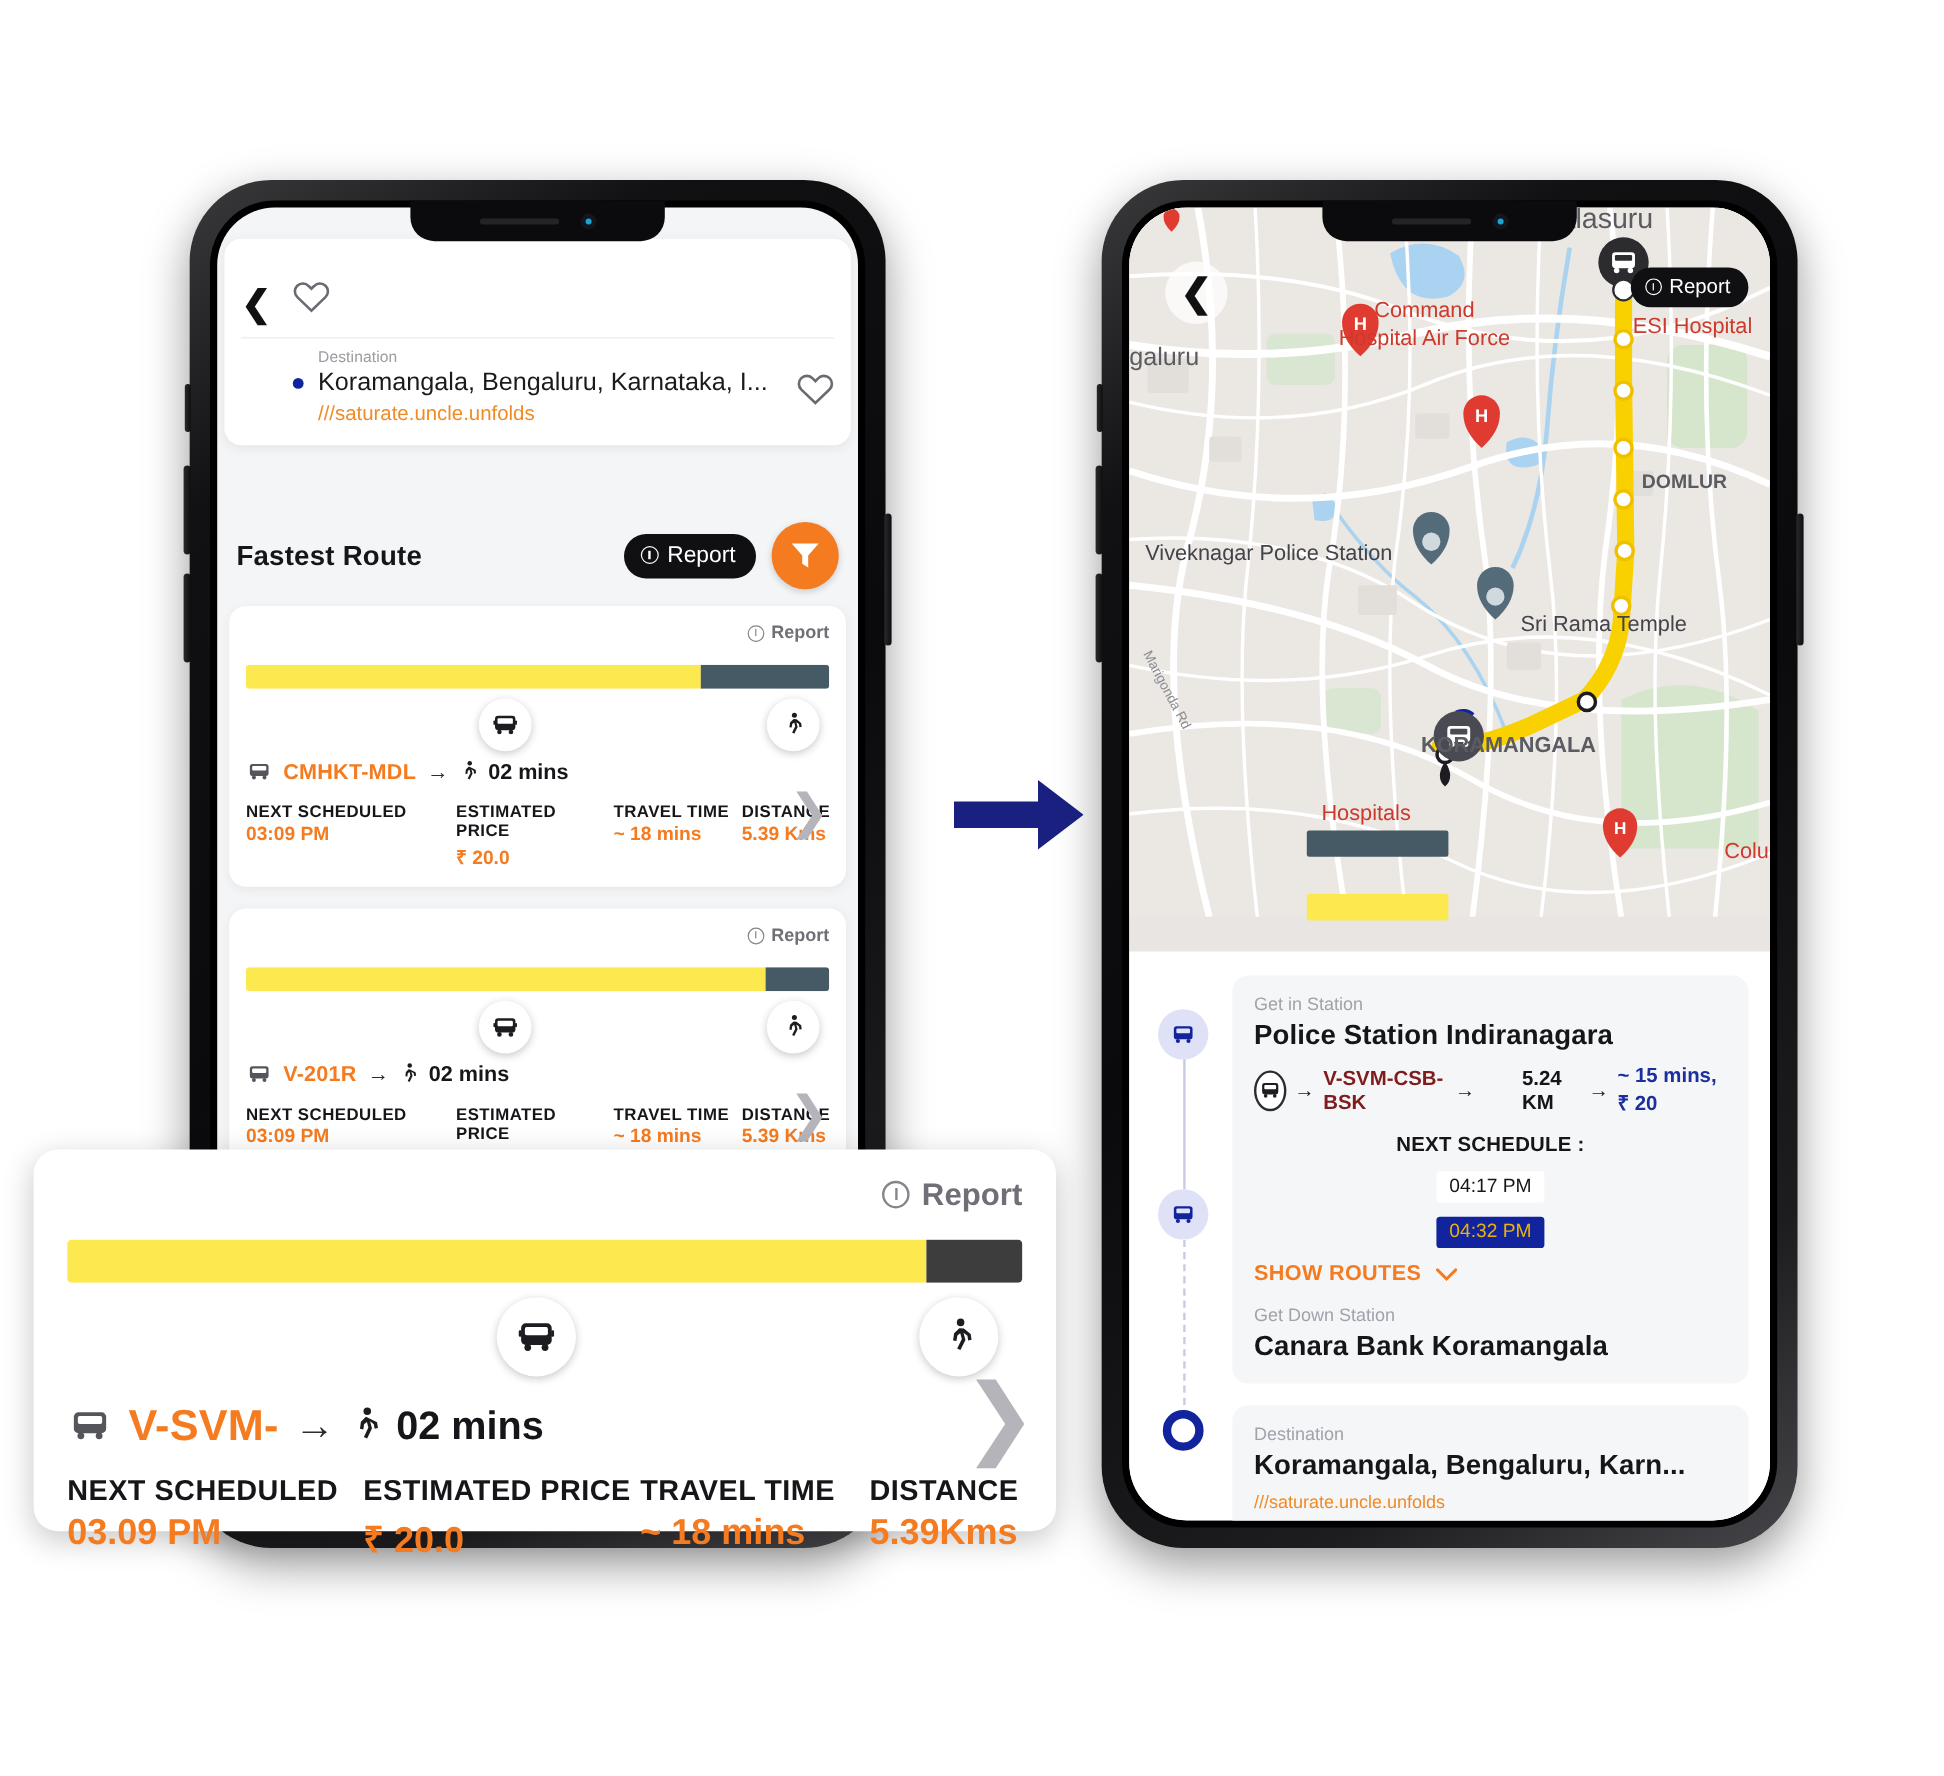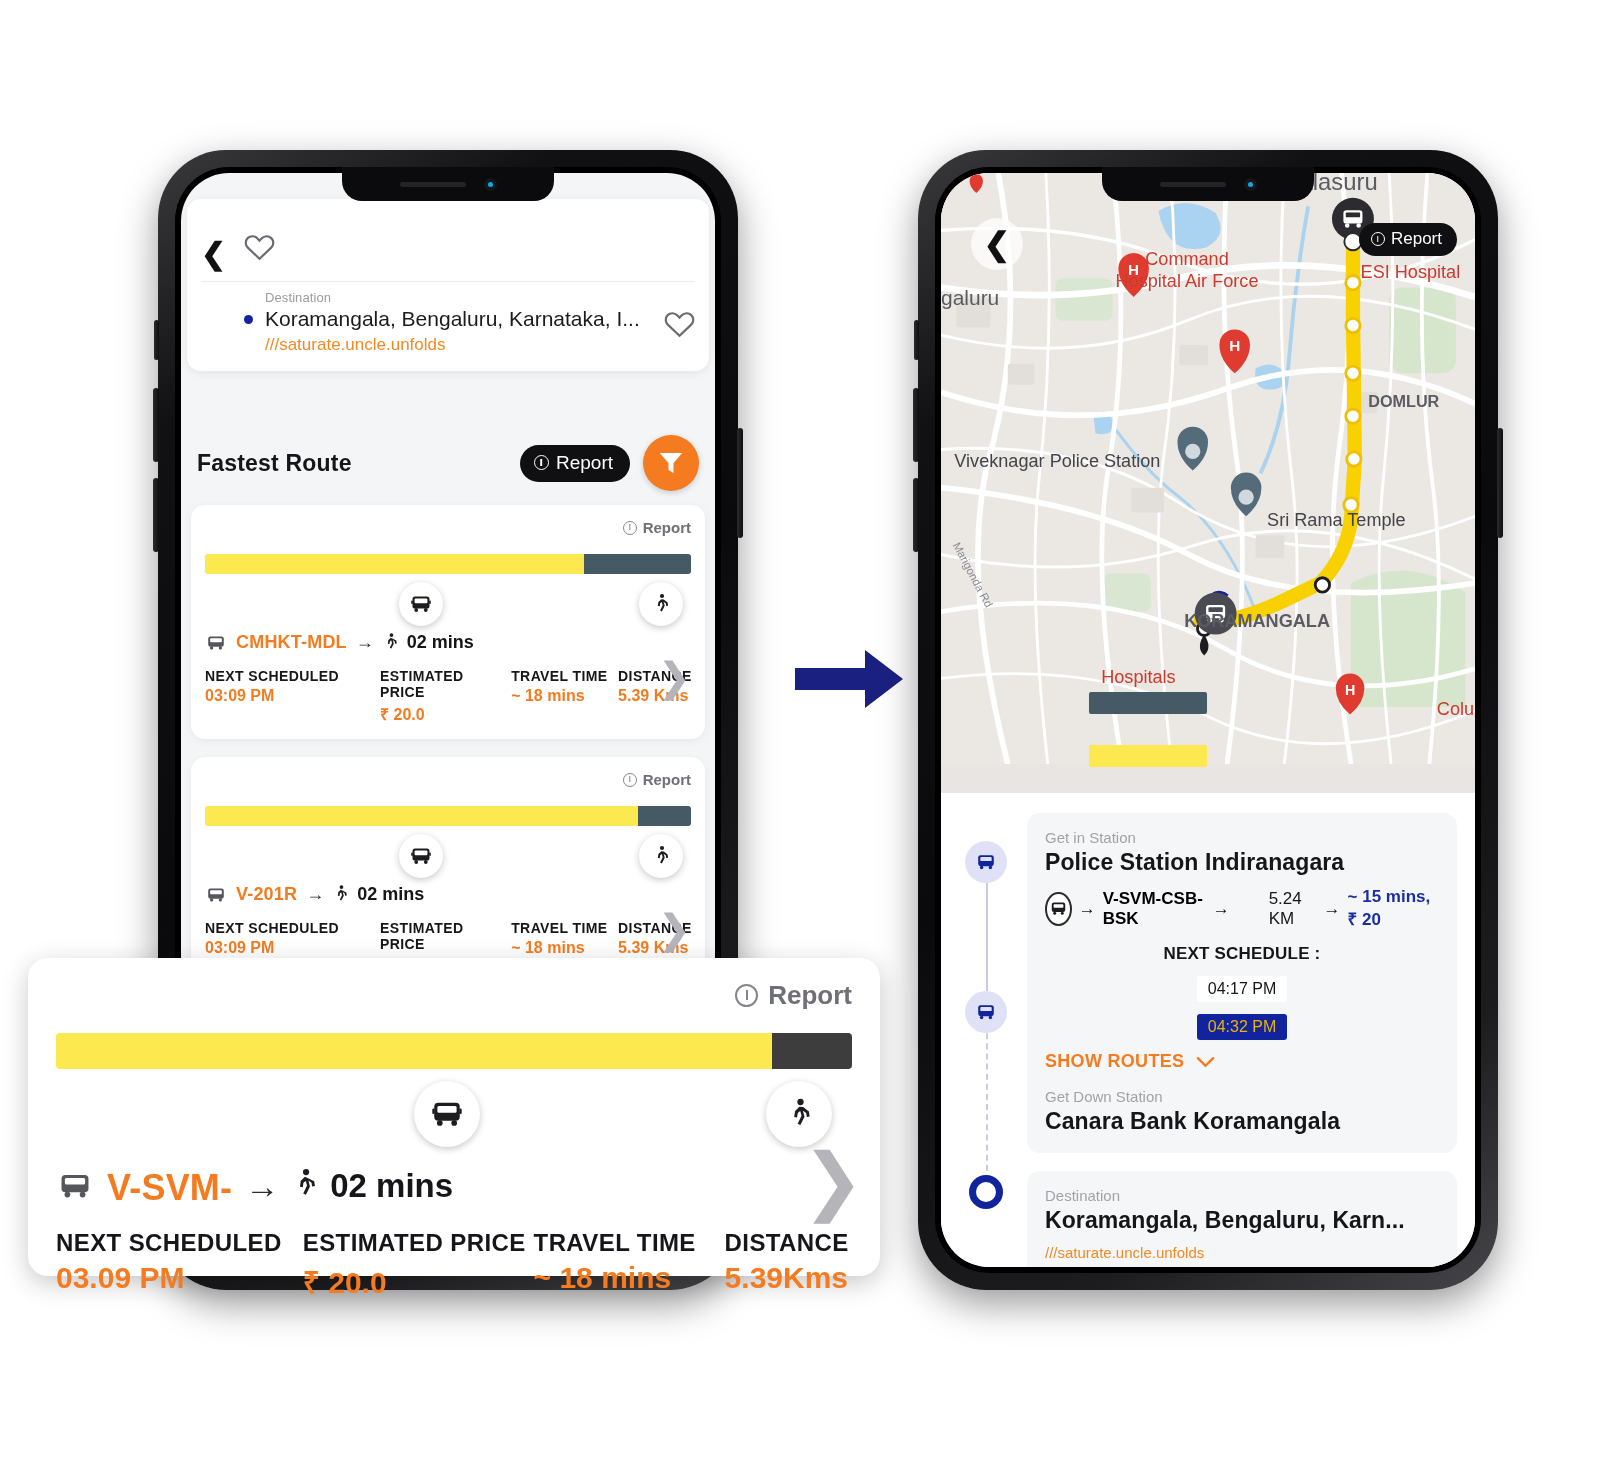--- a/index.html
+++ b/index.html
@@ -115,21 +115,21 @@
   .progress { display: flex; height: 20px; border-radius: 3px; overflow: hidden; margin-top: 18px; }
   .progress .seg-y { background: #FCE84F; }
   .progress .seg-d { background: #455A64; }
   .mode-row { position: relative; height: 58px; margin-top: 2px; }
   .mode-chip {
     position: absolute; top: 6px; width: 44px; height: 44px; border-radius: 50%;
     background: #fff; box-shadow: 0 2px 7px rgba(0,0,0,.22);
     display: flex; align-items: center; justify-content: center;
   }
   .mode-chip svg { width: 24px; height: 24px; }
-  .leg-row { display: flex; align-items: flex-start; gap: 9px; margin-top: -2px; }
+  .leg-row { display: flex; align-items: center; gap: 9px; margin-top: -2px; }
   .leg-row svg.busico { width: 22px; height: 22px; }
   .leg-code { color: #F47B20; font-size: 18px; font-weight: 700; letter-spacing: .2px; }
   .leg-arrow { color: #2b2b30; font-size: 18px; }
   .leg-walk { width: 15px; height: 21px; }
   .leg-mins { font-size: 18px; font-weight: 700; color: #16161a; }
   .chev-right { position: absolute; right: 14px; bottom: 42px; color: #b4b4ba;
     font-size: 40px; font-weight: 300; line-height: 1; }
   .stats { display: flex; margin-top: 14px; }
   .stat { }
   .stat .k { font-size: 14px; font-weight: 700; color: #16161a; letter-spacing: .4px; }
@@ -221,22 +221,22 @@
   }
   .sc-label { font-size: 15px; color: #a2a2aa; }
   .sc-title { font-size: 23px; font-weight: 700; color: #16161a; margin-top: 3px; letter-spacing: .1px; }
   .sc-route { display: flex; align-items: center; gap: 7px; margin-top: 11px; flex-wrap: nowrap; }
   .sc-route .busbadge {
     width: 34px; height: 34px; border-radius: 50%; background: #fff; border: 2px solid #2b2b30;
     display: flex; align-items: center; justify-content: center;
   }
   .sc-route .busbadge svg { width: 19px; height: 19px; }
   .sc-arrow { color: #16161a; font-size: 17px; }
-  .sc-code { color: #000000; font-size: 17px; font-weight: 700; }
-  .sc-km { color: #16161a; font-size: 17px; font-weight: 400; margin-left: 32px; }
+  .sc-code { color: #7f1d1d; font-size: 17px; font-weight: 700; }
+  .sc-km { color: #16161a; font-size: 17px; font-weight: 700; margin-left: 32px; }
   .sc-time { color: #1B2F9E; font-size: 17px; font-weight: 700; }
   .sched-row { display: flex; align-items: center; gap: 12px; margin-top: 14px; flex-direction: column; }
   .sched-k { font-size: 17px; font-weight: 700; color: #16161a; letter-spacing: .2px; }
   .sched-v { font-size: 16px; color: #16161a; background: #fff; border-radius: 3px; padding: 4px 11px; }
   .sched-v.active { background: #12239E; color: #eab308; }
   .show-routes { display: flex; align-items: center; gap: 12px; margin-top: 11px; }
   .show-routes .t { color: #F47B20; font-size: 18px; font-weight: 700; letter-spacing: .3px; }
   .show-routes svg { width: 19px; height: 12px; }
   .sc-w3w { color: #F08A24; font-size: 15px; margin-top: 10px; }
 </style>

